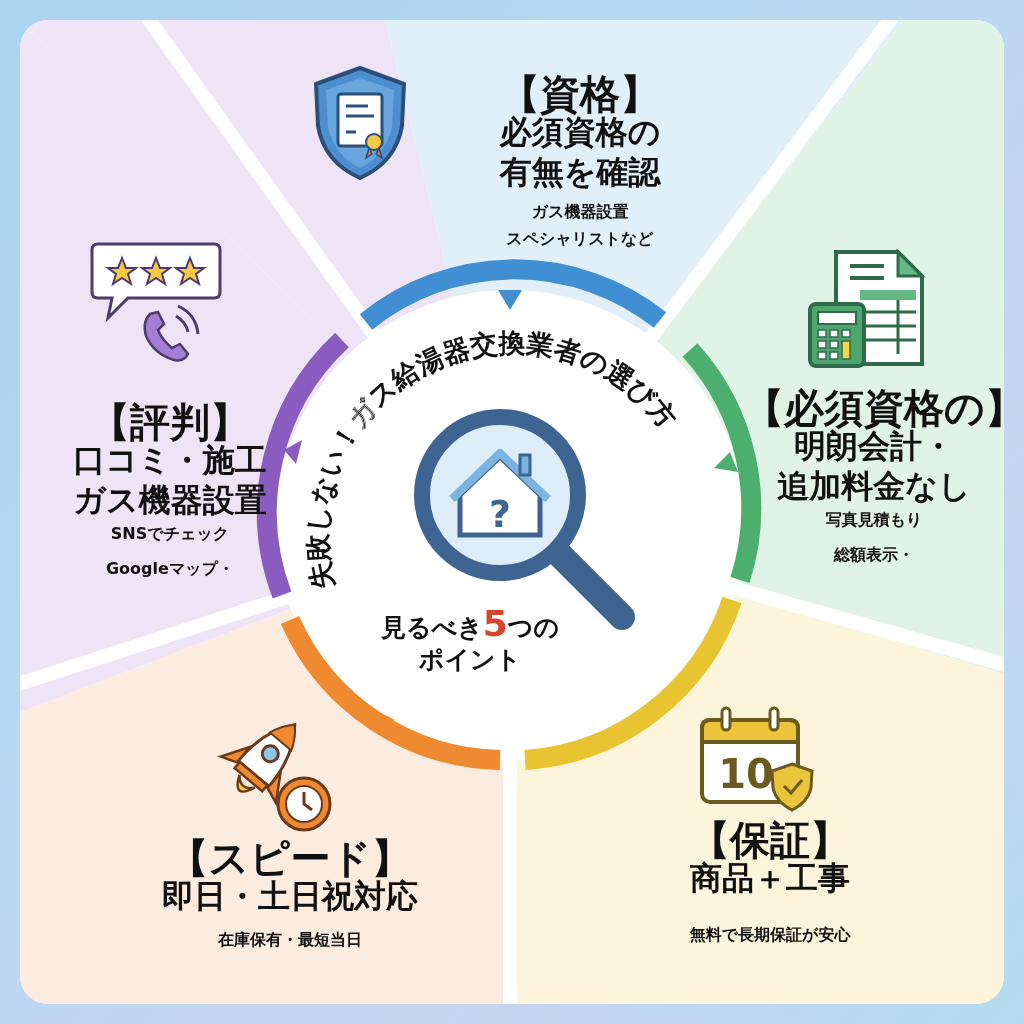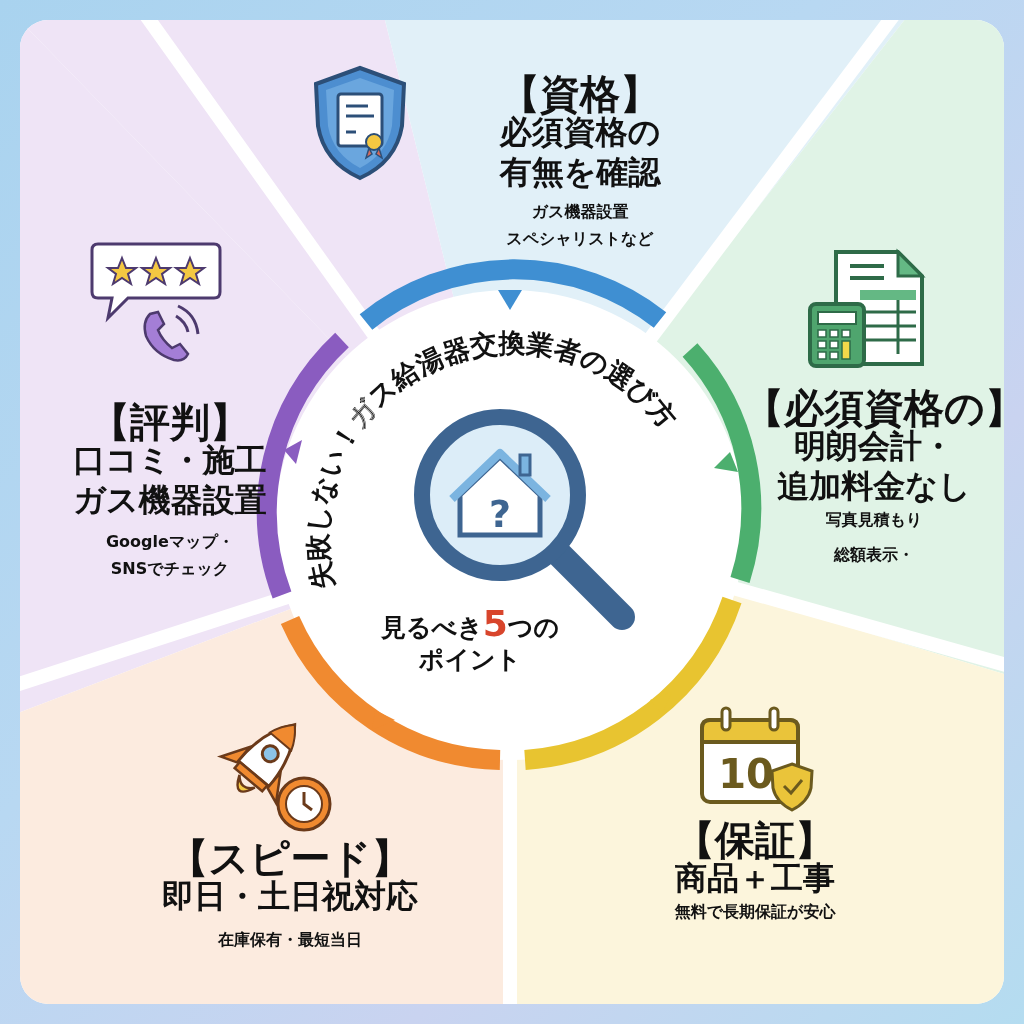--- a/index.html
+++ b/index.html
@@ -141,24 +141,24 @@
   <div>
     <svg class="abs" style="left:676px;top:684px;width:120px;height:108px;" viewBox="0 0 120 108">
       <rect x="6" y="16" width="96" height="82" rx="8" fill="#fff" stroke="#6b5a1e" stroke-width="4"></rect>
       <path d="M6 24 Q6 16 14 16 L94 16 Q102 16 102 24 L102 38 L6 38 Z" fill="#eac43a" stroke="#6b5a1e" stroke-width="4"></path>
       <rect x="26" y="4" width="8" height="22" rx="4" fill="#fff" stroke="#6b5a1e" stroke-width="3"></rect>
       <rect x="74" y="4" width="8" height="22" rx="4" fill="#fff" stroke="#6b5a1e" stroke-width="3"></rect>
       <text x="50" y="84" text-anchor="middle" font-size="40" font-weight="bold" fill="#6b5a1e" font-family="DejaVu Sans, sans-serif">10</text>
       <path d="M96 60 L116 67 L115 84 Q112 98 96 106 Q80 98 77 84 L76 67 Z" fill="#eac43a" stroke="#6b5a1e" stroke-width="3"></path>
       <polyline points="88,82 95,89 106,76" fill="none" stroke="#6b5a1e" stroke-width="3"></polyline>
     </svg>
-    <div class="abs txt" style="left:585px;top:802px;width:300px;">
+    <div class="abs txt" style="left:600px;top:802px;width:300px;">
       <div class="cat">【保証】</div>
       <div class="main">商品＋工事</div>
-      <div class="sub" style="margin-top:0;">無料で長期保証が安心</div>
+      <div class="sub" style="margin-top:23px;">無料で長期保証が安心</div>
     </div>
   </div>
 
   <div>
     <svg class="abs" style="left:180px;top:686px;width:140px;height:132px;" viewBox="0 0 140 132">
       <g transform="rotate(40 60 60)">
         <path d="M60 6 Q80 30 80 70 L40 70 Q40 30 60 6 Z" fill="#fff" stroke="#6b3a1a" stroke-width="3"></path>
         <path d="M60 6 Q70 16 74 28 L46 28 Q50 16 60 6 Z" fill="#f08a30" stroke="#6b3a1a" stroke-width="2"></path>
         <circle cx="60" cy="44" r="8" fill="#8cc4ea" stroke="#6b3a1a" stroke-width="3"></circle>
         <path d="M40 52 L24 78 L40 72 Z" fill="#f08a30" stroke="#6b3a1a" stroke-width="2.5"></path>
@@ -186,18 +186,18 @@
         <polygon points="102,22 106,32 116,32 108,38 111,48 102,42 93,48 96,38 88,32 98,32"></polygon>
       </g>
       <path d="M62 78 Q54 86 58 100 Q66 118 86 124 Q96 126 100 118 L92 108 L84 112 Q74 104 70 94 L76 88 L70 76 Z" fill="#a47ed6" stroke="#4d3a6e" stroke-width="2.5"></path>
       <path d="M88 80 Q98 86 100 96" fill="none" stroke="#4d3a6e" stroke-width="3"></path>
       <path d="M90 70 Q108 78 110 98" fill="none" stroke="#4d3a6e" stroke-width="3"></path>
     </svg>
     <div class="abs txt" style="left:30px;top:384px;width:240px;">
       <div class="cat">【評判】</div>
       <div class="main">口コミ・施工</div>
       <div class="main">ガス機器設置</div>
+      <div class="sub">SNSでチェック</div>
       <div class="sub" style="margin-top:8px;">Googleマップ・</div>
-      <div class="sub">SNSでチェック</div>
     </div>
   </div>
 
 </div>
 
 </body></html>

